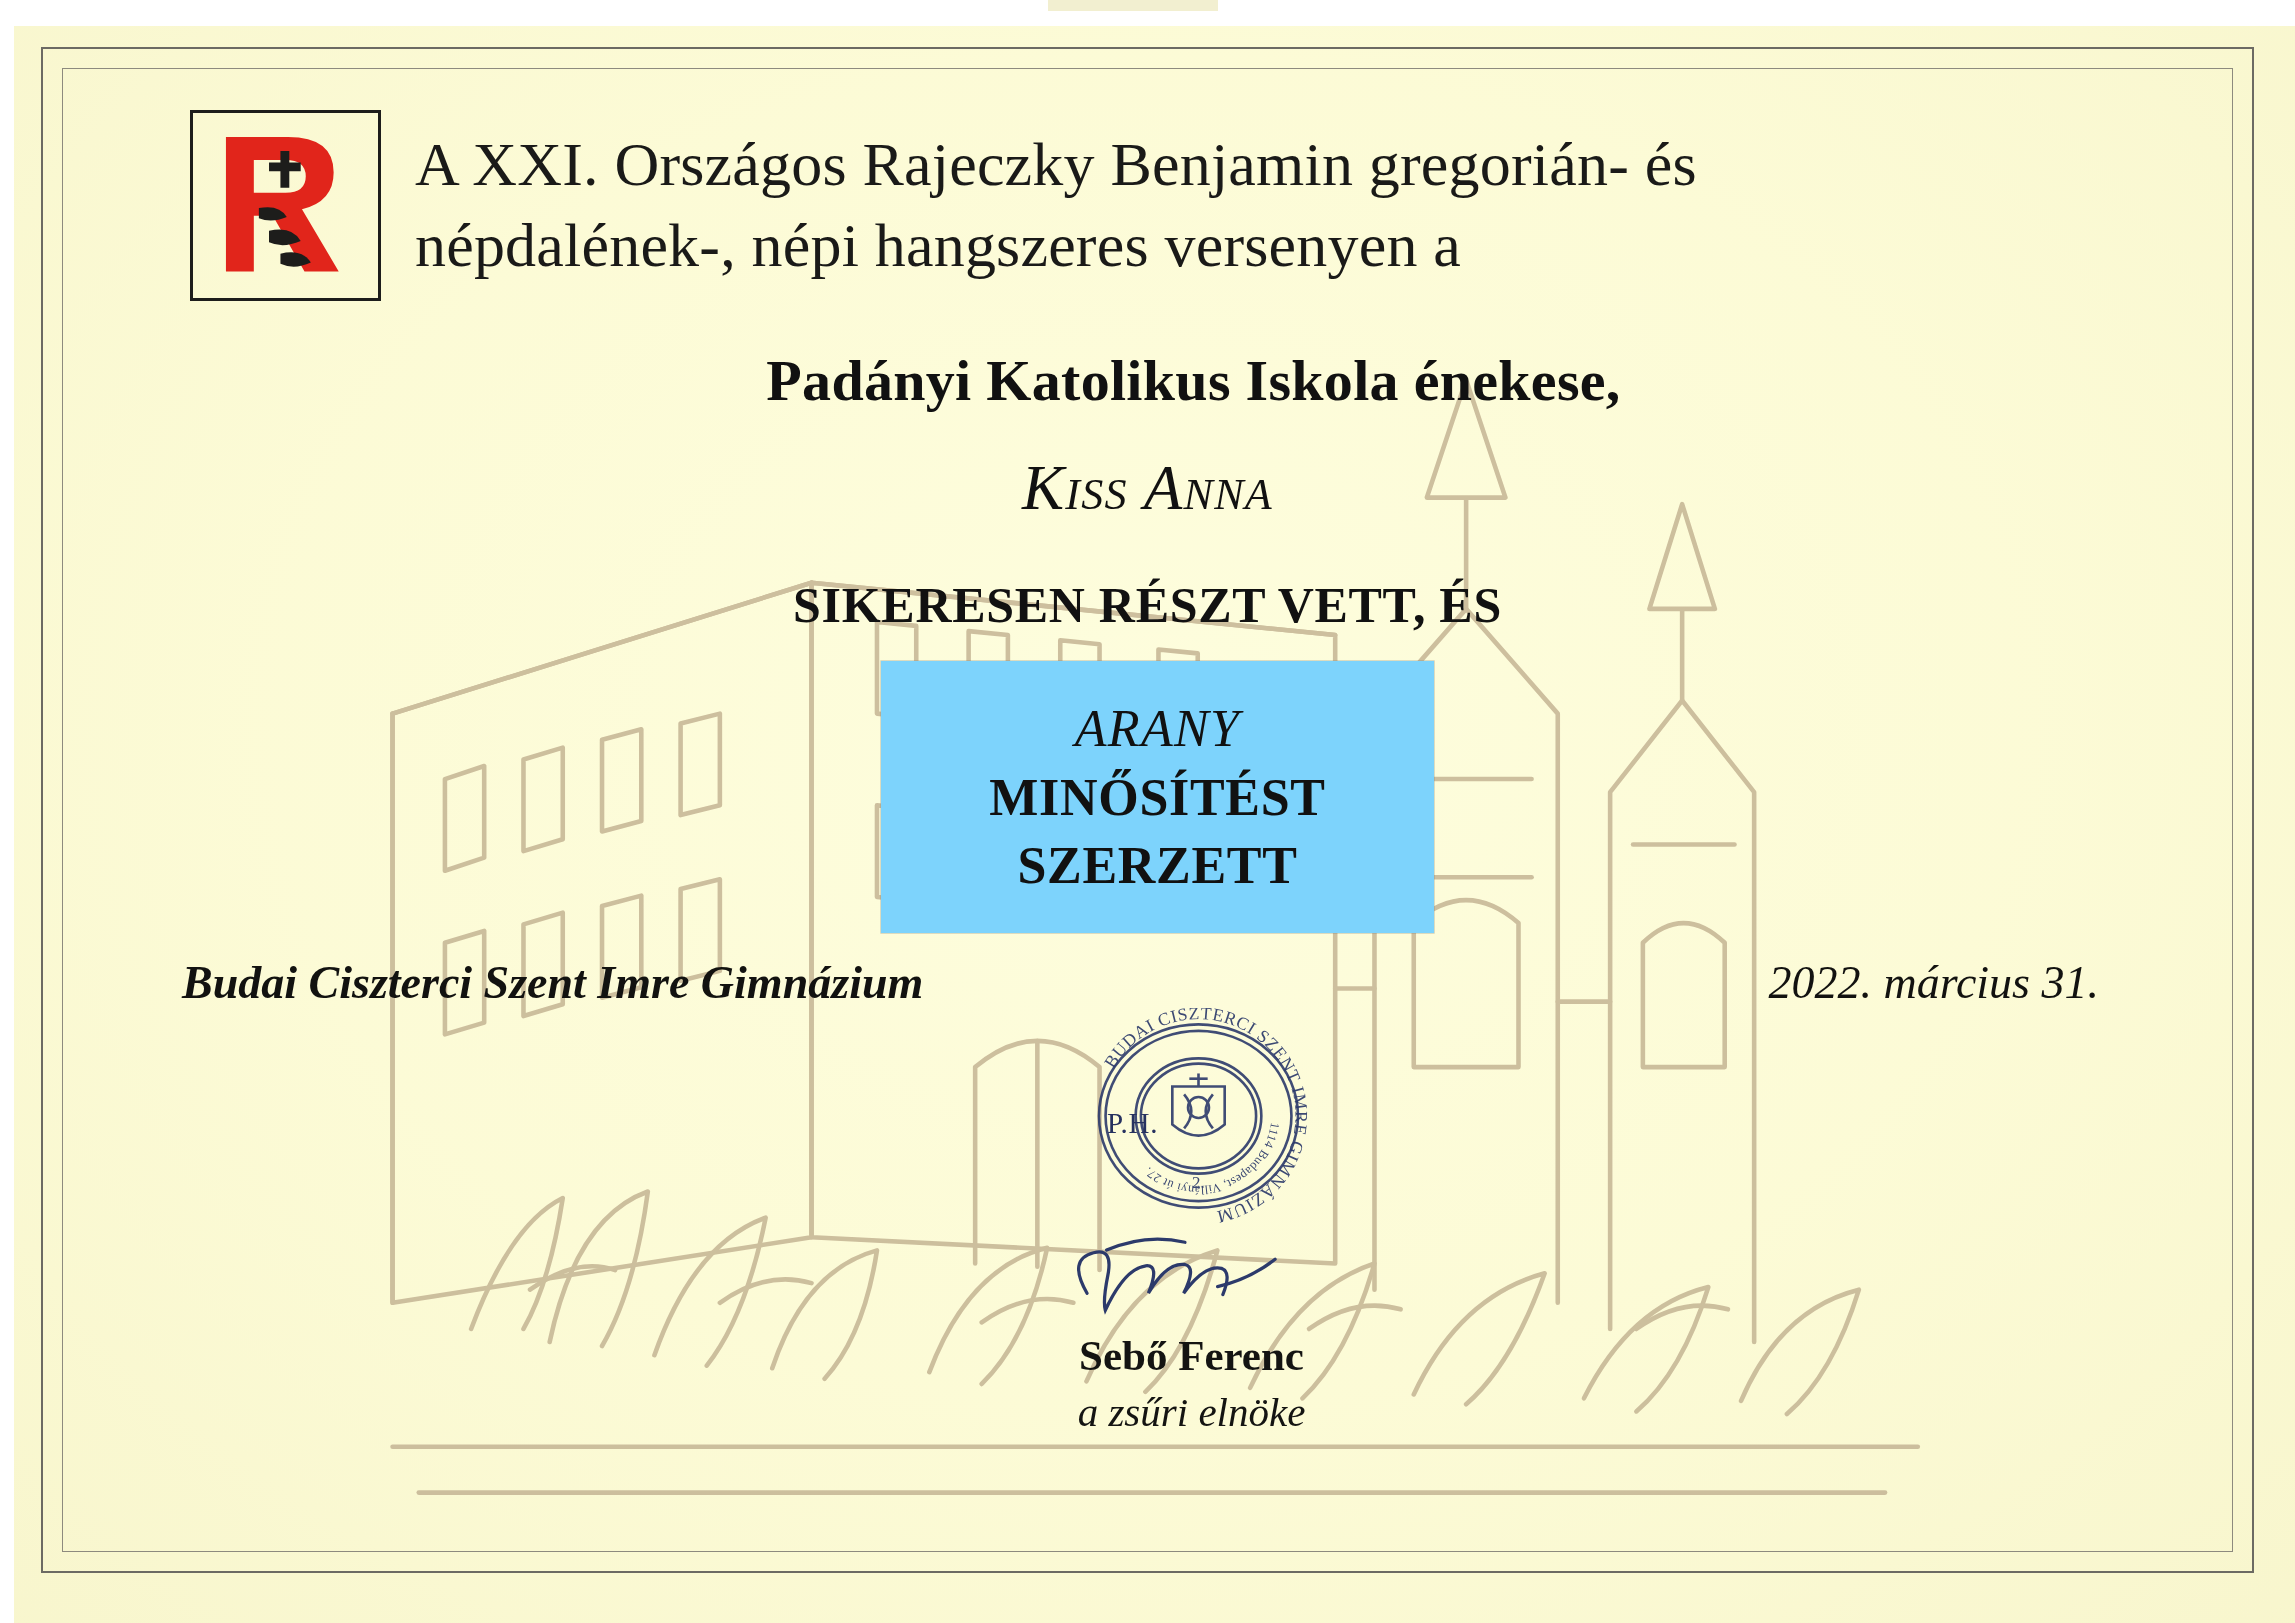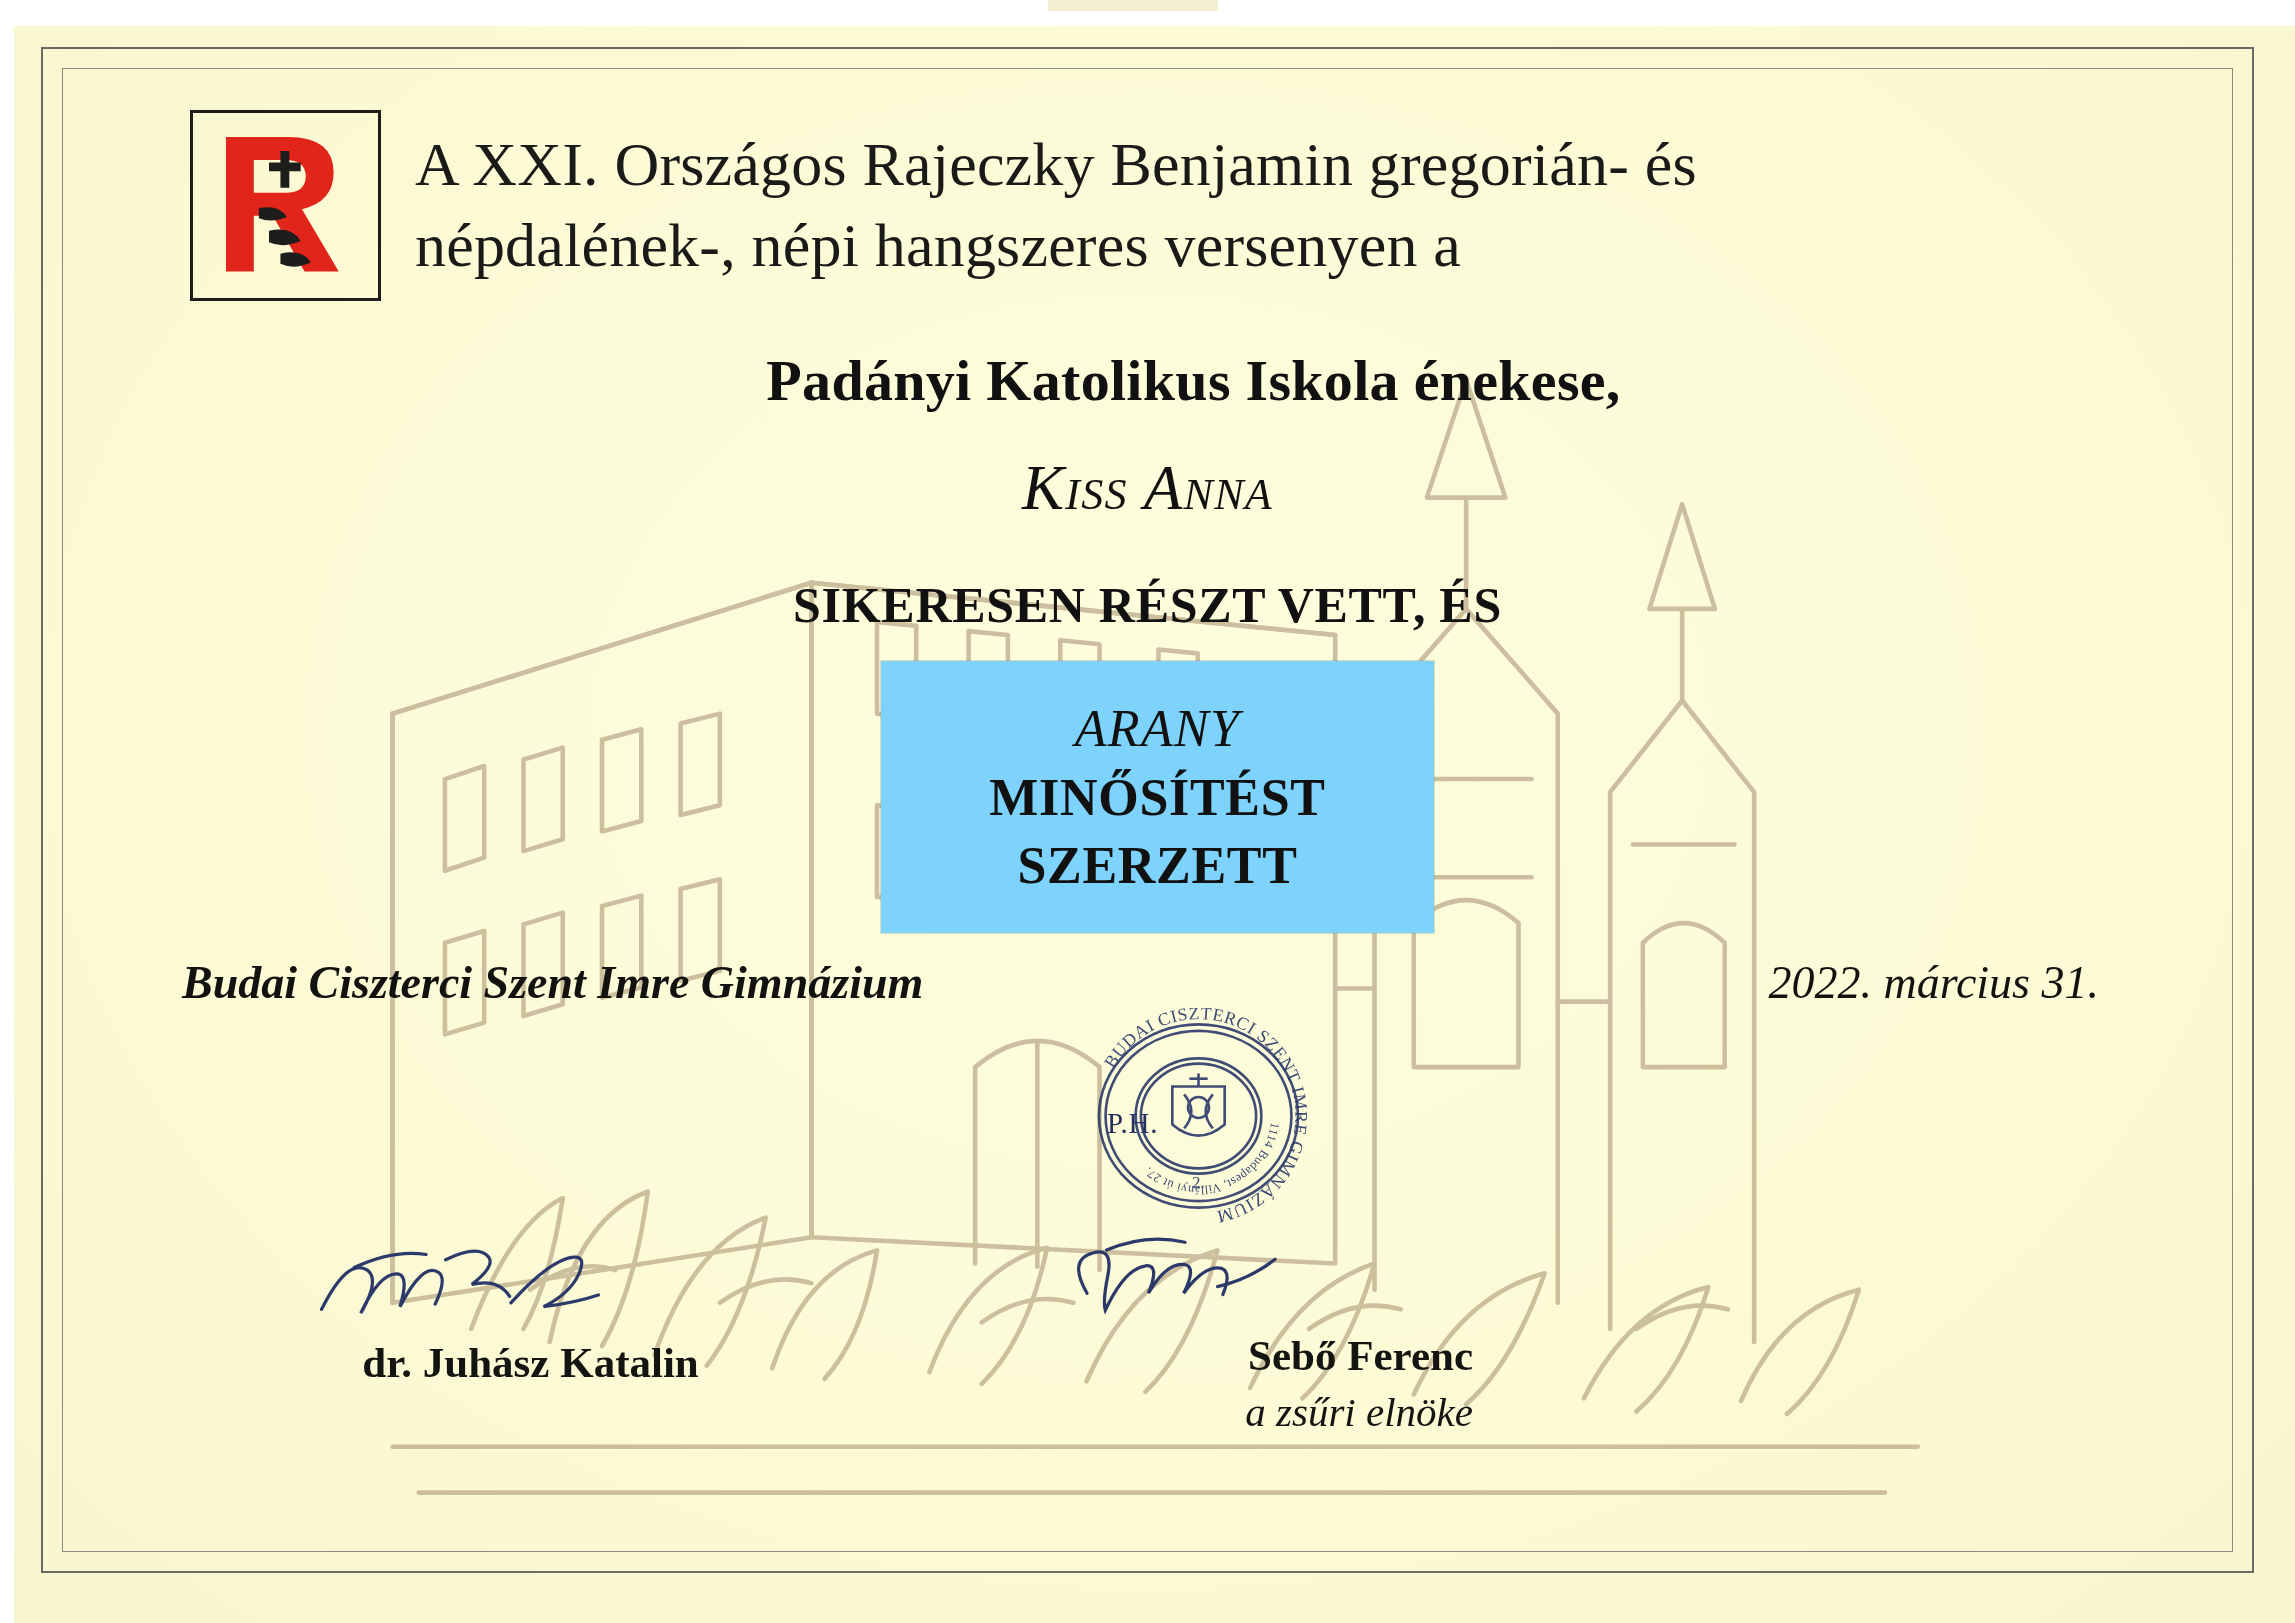--- a/index.html
+++ b/index.html
@@ -232,21 +232,21 @@
     color: #26315f;
     letter-spacing: 0.7px;
   }
 
   
   .sig {
     position: absolute;
     text-align: center;
   }
   .sig-1 { left: 249px;  top: 1231px; width: 563px; }
-  .sig-2 { left: 910px; top: 1224px; width: 563px; text-align: right; }
+  .sig-2 { left: 910px; top: 1224px; width: 563px; }
   .sig-3 { left: 1558px; top: 1205px; width: 576px; }
 
   .sig-ink {
     height: 111px;
     position: relative;
   }
   .sig-ink svg { position: absolute; left: 0; top: 0; width: 100%; height: 100%; }
 
   .sig-name {
     font-family: "Liberation Serif", serif;
@@ -409,34 +409,20 @@
           <path d="M168 132 q22 26 0 52"></path>
           <path d="M212 132 q-22 26 0 52"></path>
           <circle cx="190" cy="152" r="16"></circle>
           <path d="M190 100 L190 120"></path>
           <path d="M176 108 L204 108"></path>
         </g>
       </svg>
     </div>
     <div class="ph-mark">P.H.</div>
 
-    <div class="sig sig-1">
-      <div class="sig-ink">
-        <svg viewBox="0 0 860 170" xmlns="http://www.w3.org/2000/svg">
-          <g fill="none" stroke="#2c3a6b" stroke-width="5" stroke-linecap="round">
-            <path d="M110 120 q40 -80 70 -60 q20 14 -10 66 q30 -64 58 -60 q16 4 2 50 q36 -70 60 -52 q12 10 -6 48"></path>
-            <path d="M300 44 q50 -24 66 -4 q10 14 -26 42 q40 -10 58 18"></path>
-            <path d="M400 110 q60 -66 96 -70 q20 -2 8 26 q-14 30 -54 50 q48 -6 84 -18"></path>
-            <path d="M160 56 q60 -28 110 -20"></path>
-          </g>
-        </svg>
-      </div>
-      <div class="sig-name">dr. Juhász Katalin</div>
-      <div class="sig-role"></div>
-    </div>
 
     <div class="sig sig-2">
       <div class="sig-ink">
         <svg viewBox="0 0 860 170" xmlns="http://www.w3.org/2000/svg">
           <g fill="none" stroke="#2c3a6b" stroke-width="5" stroke-linecap="round">
             <path d="M270 106 q-30 -52 10 -62 q30 -8 22 34 q-8 40 -4 54 q30 -64 62 -68 q22 -2 4 42 q28 -48 56 -44 q18 4 -2 44 q32 -44 58 -38 q16 6 2 40"></path>
             <path d="M300 40 q60 -26 120 -12"></path>
             <path d="M470 96 q50 -12 88 -42"></path>
           </g>
         </svg>

